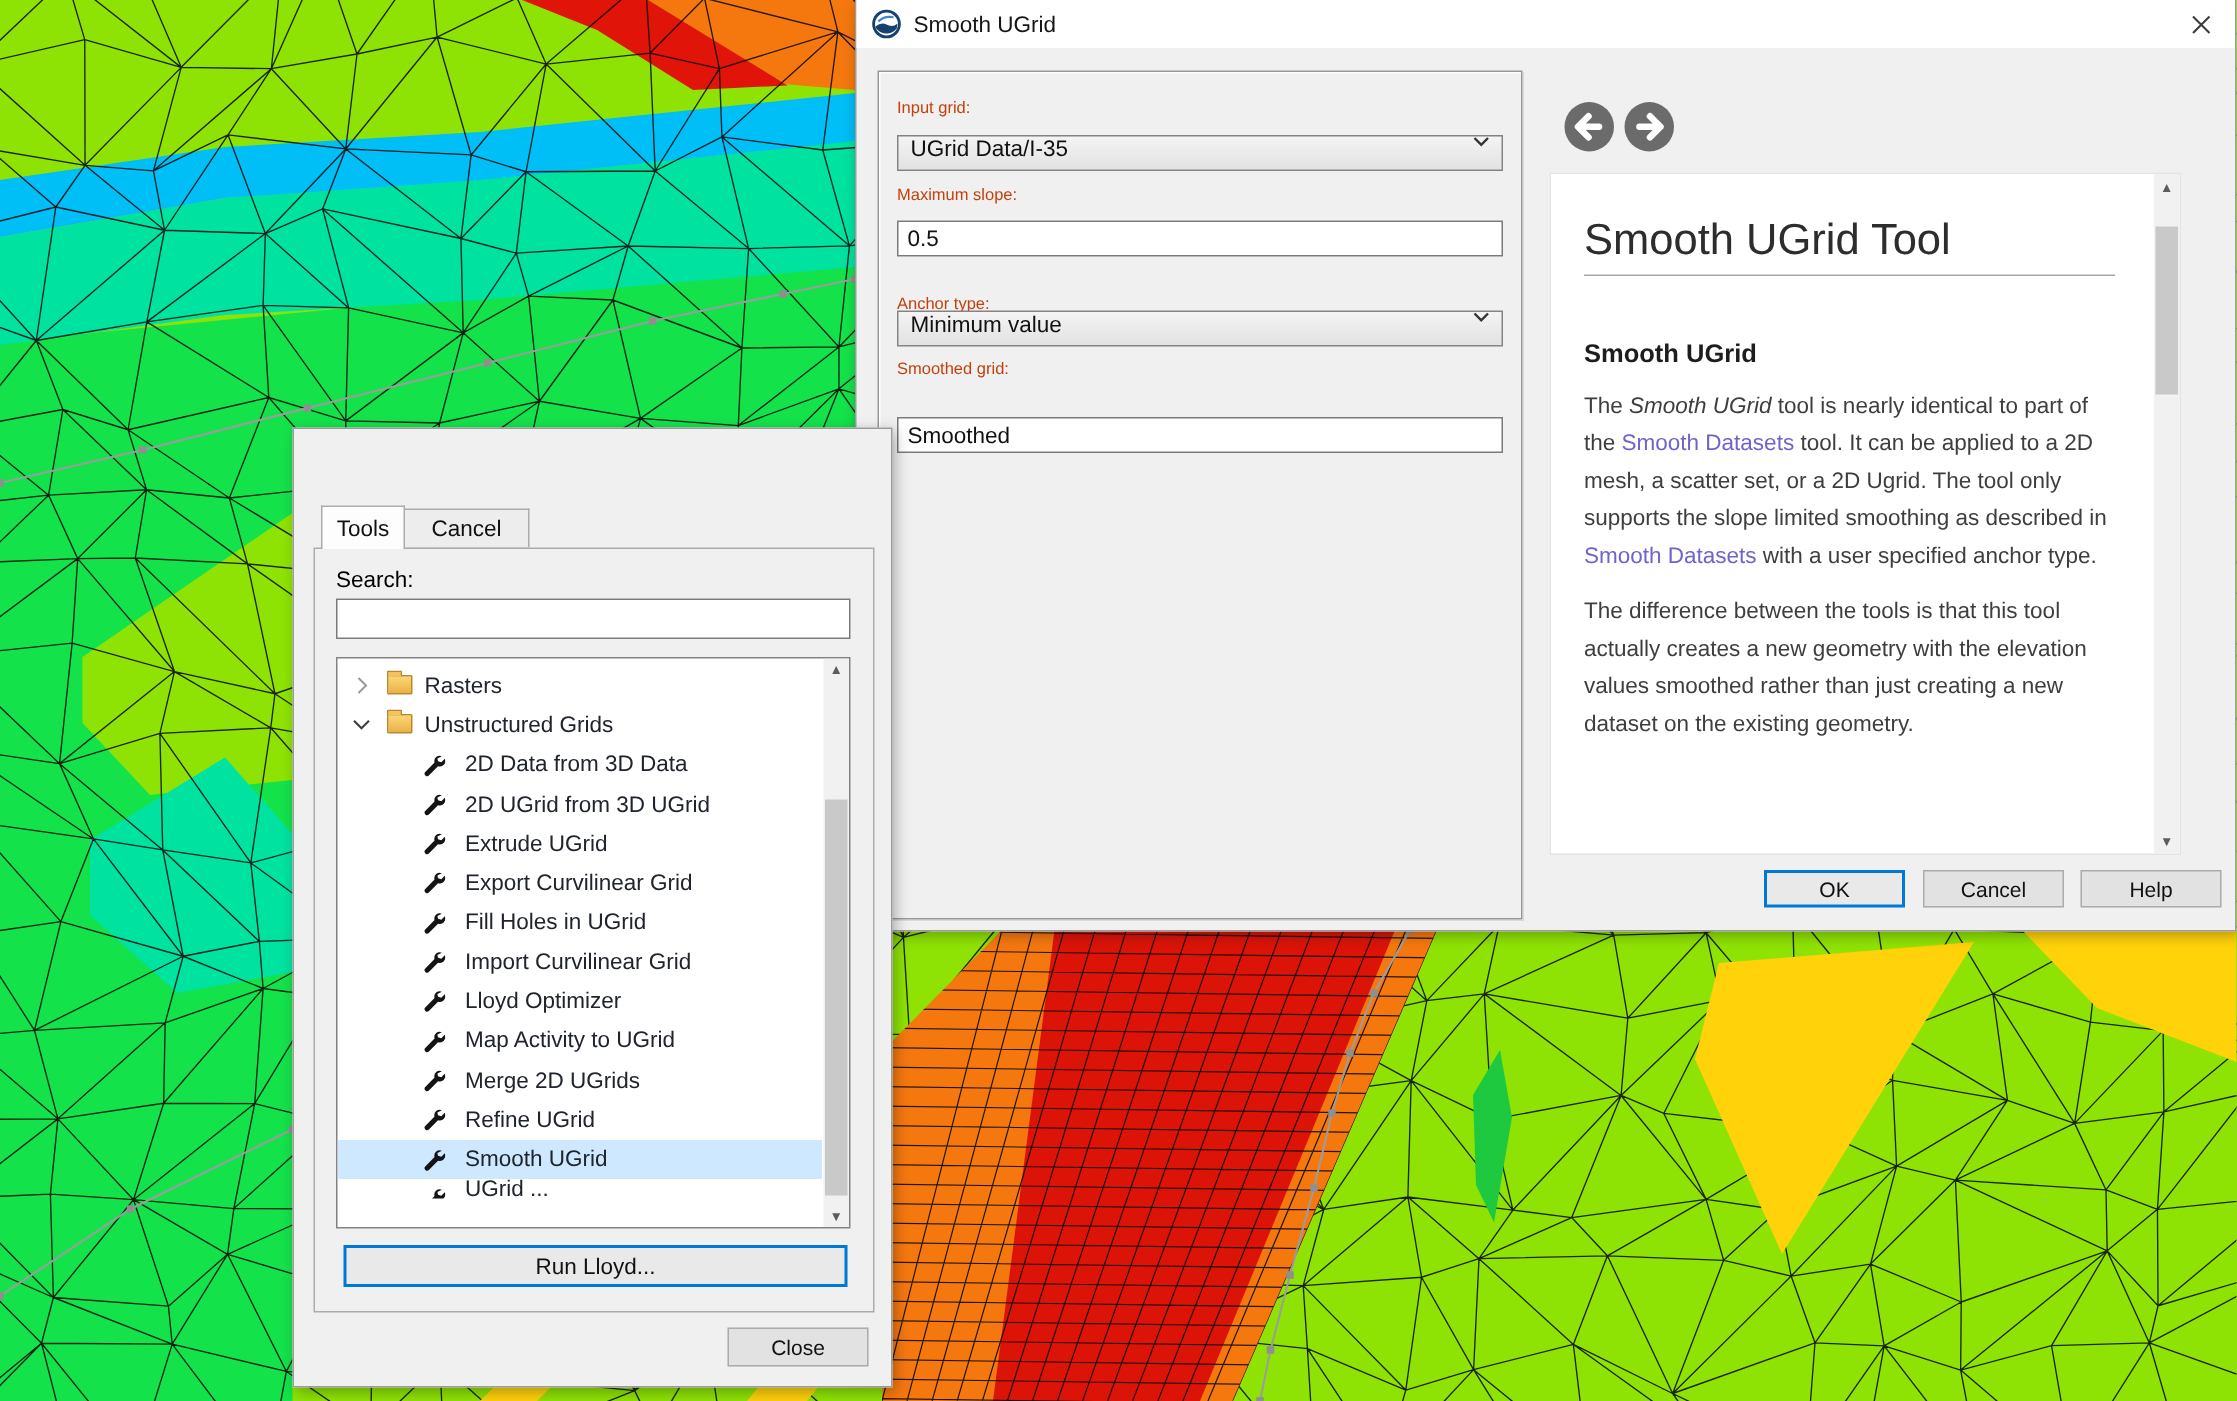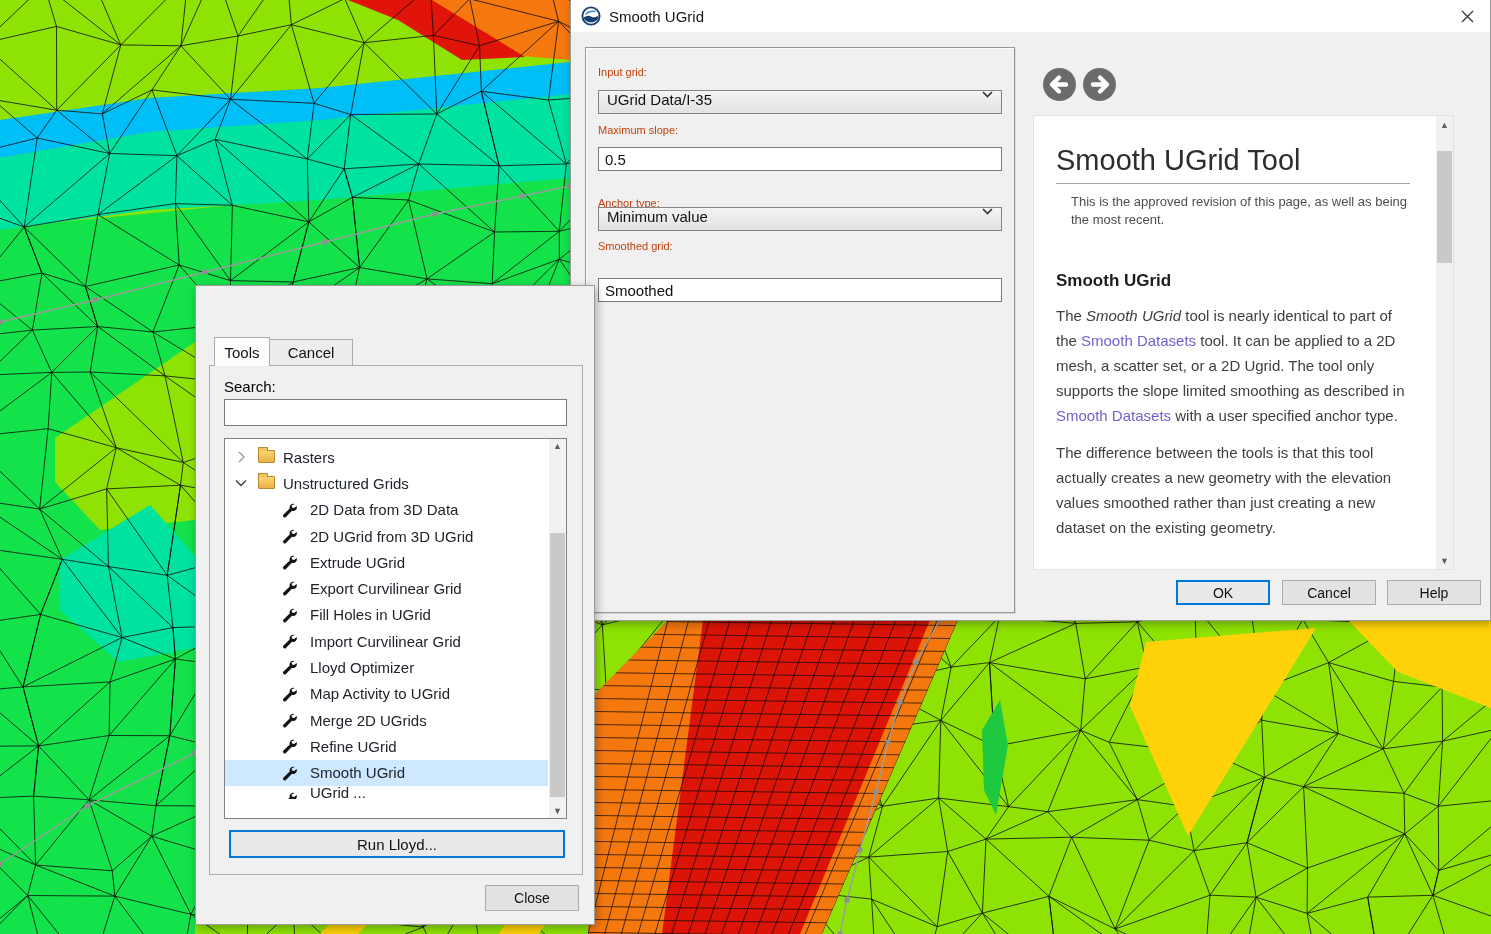--- a/index.html
+++ b/index.html
@@ -176,21 +176,20 @@
   <div class="navbtn" style="left:510px;">
     <svg width="37" height="37" viewBox="0 0 37 37">
       <circle cx="18.5" cy="18.5" r="16.5" fill="#6b6b6b"></circle>
       <path d="M12 18.5 H25 M19 11.5 L26 18.5 L19 25.5" stroke="#fff" stroke-width="4.4" fill="none" stroke-linecap="round" stroke-linejoin="round"></path>
     </svg>
   </div>
 
   <div class="help-panel">
     <div class="help-content">
       <div class="help-h1">Smooth UGrid Tool</div>
-      <div class="help-notice">This is the approved revision of this page, as well as being the most recent.</div>
       <div class="help-h2">Smooth UGrid</div>
       <div class="help-p" id="help-p1"><span>The </span><span class="it">Smooth UGrid</span><span> tool is nearly identical to part of the </span><span class="lnk">Smooth Datasets</span><span> tool. It can be applied to a 2D mesh, a scatter set, or a 2D Ugrid. The tool only supports the slope limited smoothing as described in </span><span class="lnk">Smooth Datasets</span><span> with a user specified anchor type.</span></div>
       <div class="help-p">The difference between the tools is that this tool actually creates a new geometry with the elevation values smoothed rather than just creating a new dataset on the existing geometry.</div>
     </div>
     <div class="vscroll">
       <div class="arr" style="top:0;">▲</div>
       <div class="thumb" style="top:35px; height:112px;"></div>
       <div class="arr" style="bottom:0;">▼</div>
     </div>
   </div>

